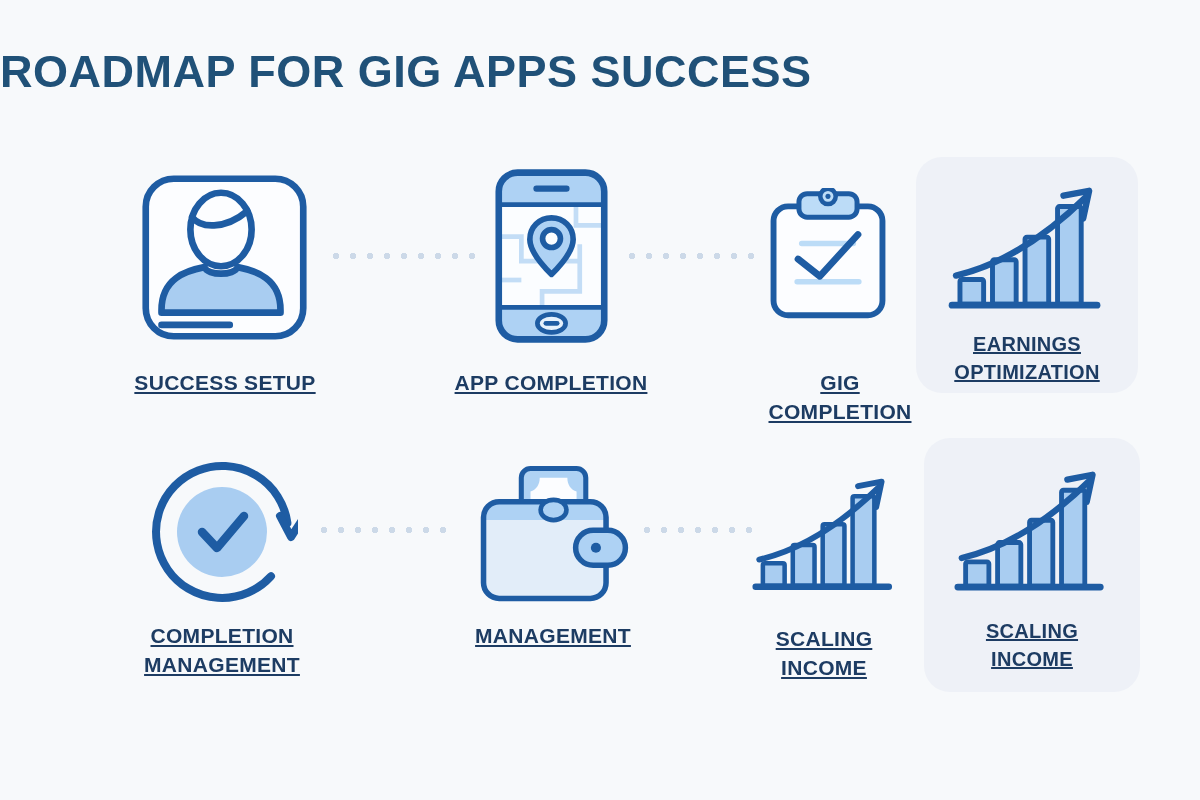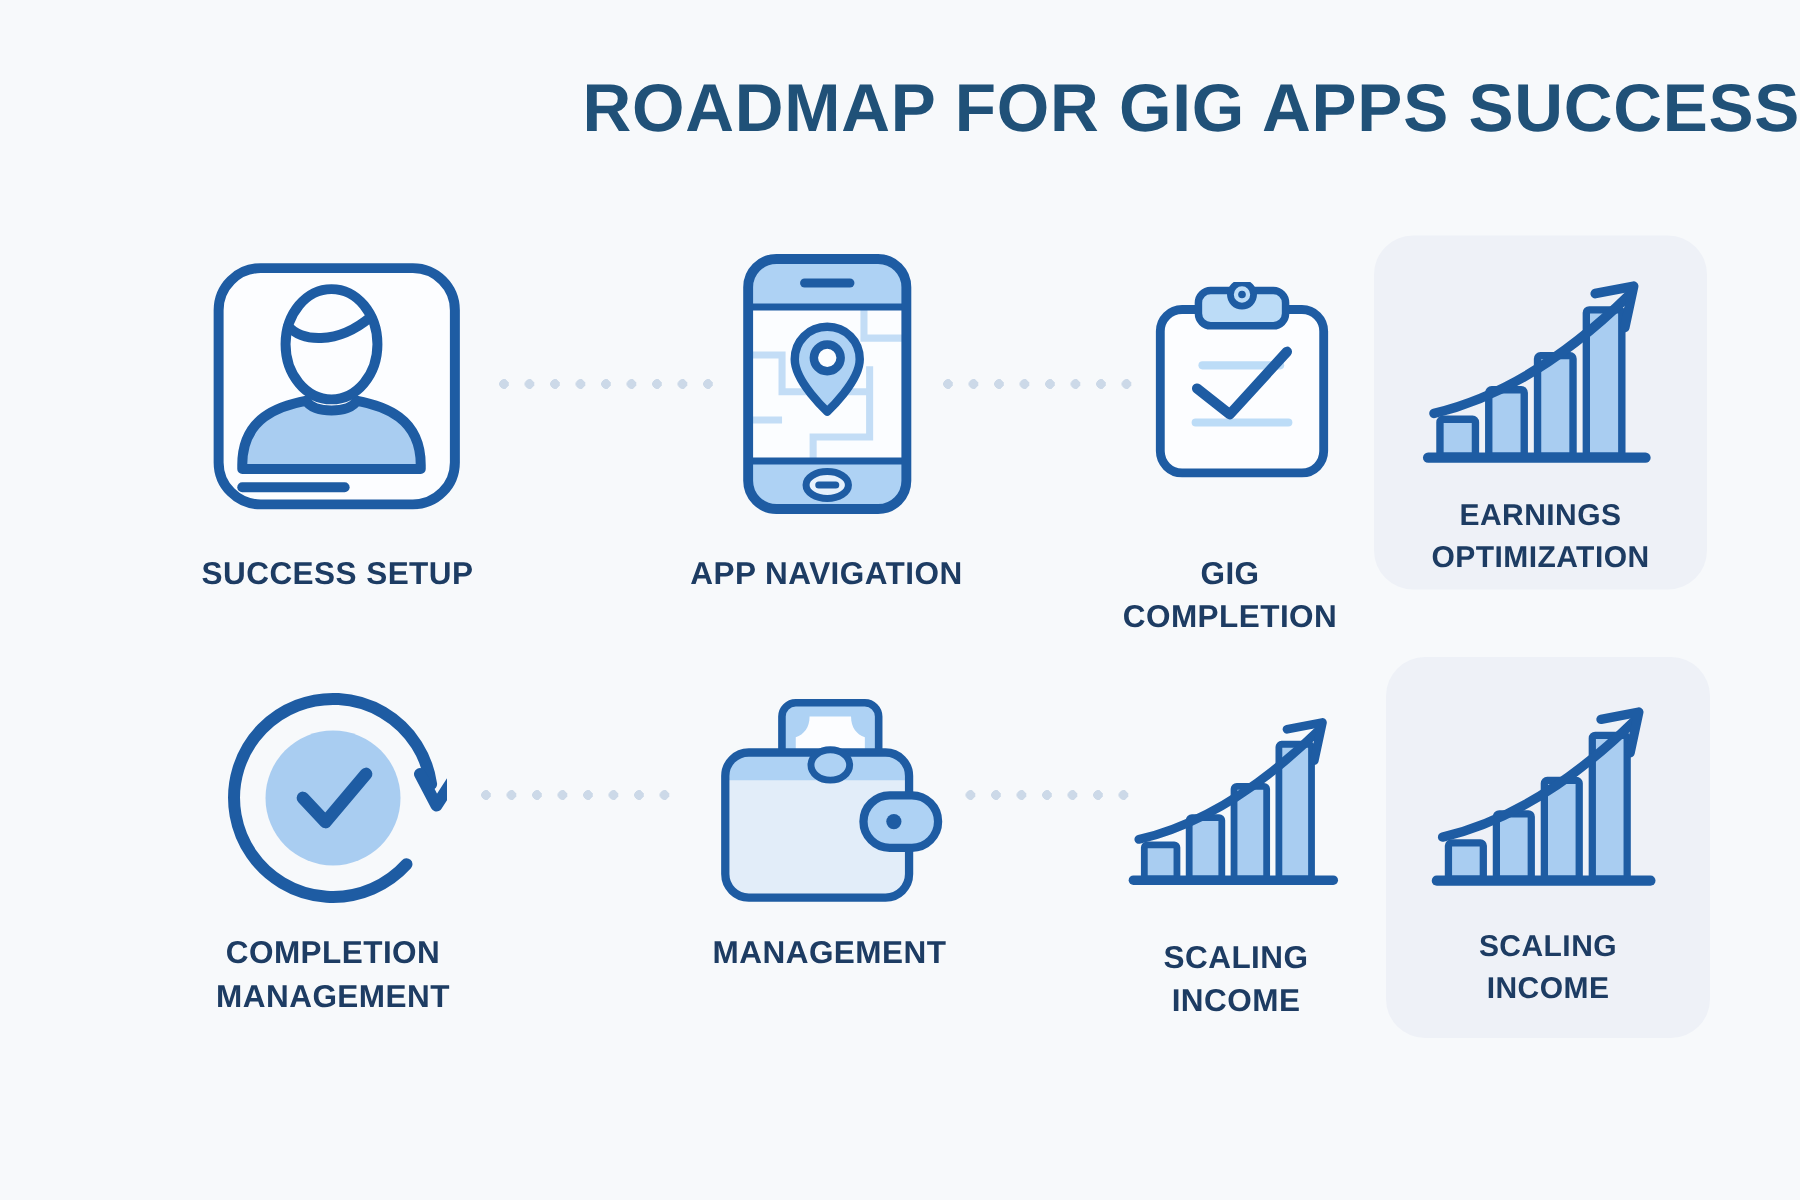--- a/index.html
+++ b/index.html
@@ -3,31 +3,31 @@
 <meta charset="utf-8">
 <style>
   html,body{margin:0;padding:0;}
   body{
     width:1200px;height:800px;position:relative;overflow:hidden;
     background:#f7f9fb;
     font-family:"Liberation Sans", sans-serif;
   }
   .title{
     position:absolute;left:0;top:46px;width:1200px;
-    text-align:right;
+    text-align:left;
     font-size:45px;font-weight:700;letter-spacing:.5px;
     color:#205178;
   }
   .cell-icon{position:absolute;}
   .step-label{
     position:absolute;text-align:center;
     font-size:21px;font-weight:700;line-height:29px;letter-spacing:.3px;
     color:#1d3c63;
   }
-  .step-label span{display:block;}
+  .step-label span{display:block;text-decoration:underline;}
   .card{
     position:absolute;background:#eef1f7;border-radius:26px;
   }
   .card .step-label{font-size:20px;line-height:28px;}
   .connector{
     position:absolute;height:8px;
     background-image:radial-gradient(circle 3.2px at 4px 4px, #ccd9e8 99%, rgba(0,0,0,0) 100%);
     background-size:17px 8px;background-repeat:repeat-x;
   }
 </style>
@@ -79,36 +79,36 @@
     <line x1="4" y1="147" x2="116" y2="147" stroke="#1e5ca3" stroke-width="5"></line>
     <path d="M60 52 C47 52 37 62 37 75 C37 91 60 112 60 112 C60 112 83 91 83 75 C83 62 73 52 60 52 Z" fill="#aed2f4" stroke="#1e5ca3" stroke-width="6" stroke-linejoin="round"></path>
     <circle cx="60" cy="74" r="9.5" fill="#fbfdff" stroke="#1e5ca3" stroke-width="6"></circle>
     <line x1="44" y1="21" x2="76" y2="21" stroke="#1e5ca3" stroke-width="6.5" stroke-linecap="round"></line>
     <ellipse cx="60" cy="164" rx="15" ry="9.5" fill="#e6f1fc" stroke="#1e5ca3" stroke-width="5"></ellipse>
     <line x1="54" y1="164" x2="66" y2="164" stroke="#1e5ca3" stroke-width="5" stroke-linecap="round"></line>
     <rect x="4" y="4" width="112" height="177" rx="20" fill="none" stroke="#1e5ca3" stroke-width="7"></rect>
   </svg>
 </div>
 <div class="step-label" style="left:421px;top:368px;width:260px">
-  <span>APP NAVIGATION</span>
+  <span>APP COMPLETION</span>
     <span></span>
 </div>
 
 <div class="cell-icon" style="left:769px;top:188px">
   <svg width="118" height="132" viewBox="0 0 130 145">
     <rect x="5" y="20" width="120" height="120" rx="16" fill="#fcfdff" stroke="#1e5ca3" stroke-width="6.5"></rect>
     <rect x="33" y="6" width="64" height="26" rx="9" fill="#bcdcf7" stroke="#1e5ca3" stroke-width="5.5"></rect>
     <circle cx="65" cy="9" r="8.5" fill="#bcdcf7" stroke="#1e5ca3" stroke-width="5"></circle>
     <circle cx="65" cy="9" r="2.8" fill="#1e5ca3"></circle>
     <line x1="36" y1="61" x2="93" y2="61" stroke="#bcdcf7" stroke-width="6" stroke-linecap="round"></line>
     <line x1="31" y1="103" x2="99" y2="103" stroke="#bcdcf7" stroke-width="6" stroke-linecap="round"></line>
     <path d="M32 78 L56 97 L98 51" fill="none" stroke="#1e5ca3" stroke-width="7.5" stroke-linecap="round" stroke-linejoin="round"></path>
   </svg>
 </div>
-<div class="step-label" style="left:720px;top:368px;width:200px">
+<div class="step-label" style="left:740px;top:368px;width:200px">
   <span>GIG</span>
     <span>COMPLETION</span>
 </div>
 
 <div class="card" style="left:916px;top:157px;width:222px;height:236px">
   <div class="cell-icon" style="left:32px;top:19px">
     <svg width="158" height="138" viewBox="0 0 160 140">
         <use href="#growth-chart"></use>
       </svg>
   </div>

